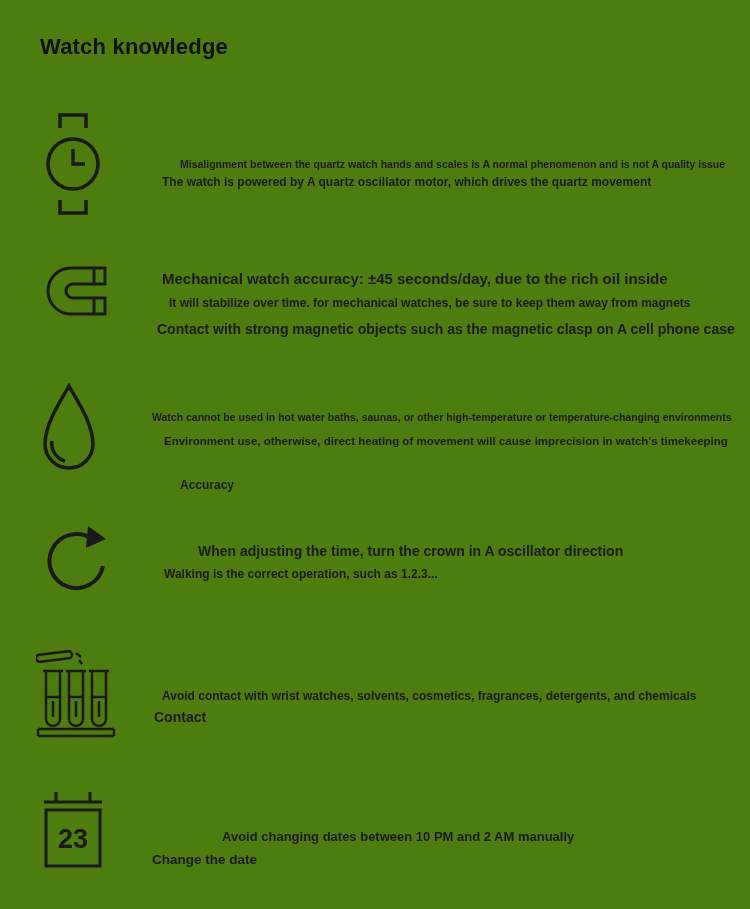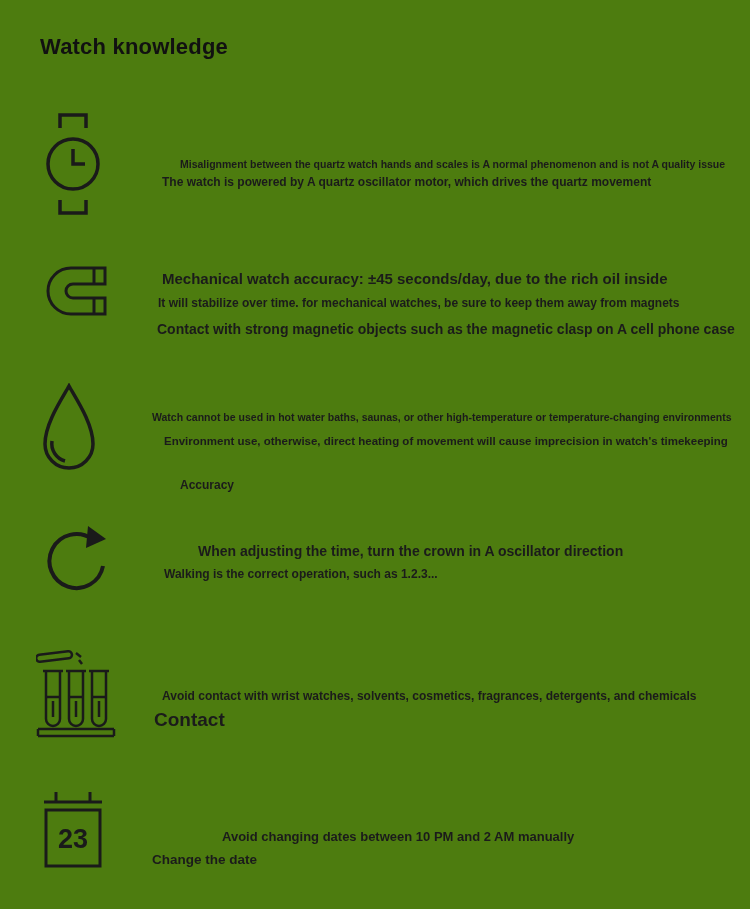--- a/index.html
+++ b/index.html
@@ -56,21 +56,21 @@
   <p class="line" style="left:150px; top:163px; font-size:12px;">The watch is powered by A quartz oscillator motor, which drives the quartz movement</p>
 
   <span class="icon" style="left:40px; top:263px;">
     <svg width="68" height="56" viewBox="0 0 68 56" stroke-width="3">
       <path d="M65 5 H31 a23 23 0 0 0 0 46 H65 V35 H33 a7 7 0 0 1 0 -14 H65 Z"></path>
       <line x1="54" y1="5" x2="54" y2="21"></line>
       <line x1="54" y1="35" x2="54" y2="51"></line>
     </svg>
   </span>
   <p class="line" style="left:150px; top:258px; font-size:15px;">Mechanical watch accuracy: ±45 seconds/day, due to the rich oil inside</p>
-  <p class="line" style="left:146px; top:284px; font-size:12px;">It will stabilize over time. for mechanical watches, be sure to keep them away from magnets</p>
+  <p class="line" style="left:157px; top:284px; font-size:12px;">It will stabilize over time. for mechanical watches, be sure to keep them away from magnets</p>
   <p class="line" style="left:145px; top:309px; font-size:14px;">Contact with strong magnetic objects such as the magnetic clasp on A cell phone case</p>
 
   <span class="icon" style="left:40px; top:383px;">
     <svg width="58" height="92" viewBox="0 0 58 92" stroke-width="3.5">
       <path d="M29 3 C23 14 5 40 5 61 a24 24 0 0 0 48 0 C53 40 35 14 29 3 Z"></path>
       <path d="M12 58 a18 18 0 0 0 13 20"></path>
     </svg>
   </span>
   <p class="line" style="left:152px; top:423px; font-size:11.5px;">Environment use, otherwise, direct heating of movement will cause imprecision in watch's timekeeping</p>
   <p class="line" style="left:140px; top:399px; font-size:10.5px;">Watch cannot be used in hot water baths, saunas, or other high-temperature or temperature-changing environments</p>
@@ -104,21 +104,21 @@
       <path d="M56 26 V74 a7 7 0 0 0 14 0 V26"></path>
       <line x1="56" y1="52" x2="70" y2="52"></line>
       <line x1="63" y1="56" x2="63" y2="72"></line>
       <line x1="2" y1="84" x2="78" y2="84"></line>
       <line x1="2" y1="91" x2="78" y2="91"></line>
       <line x1="2" y1="84" x2="2" y2="91"></line>
       <line x1="78" y1="84" x2="78" y2="91"></line>
     </svg>
   </span>
   <p class="line" style="left:150px; top:677px; font-size:12px;">Avoid contact with wrist watches, solvents, cosmetics, fragrances, detergents, and chemicals</p>
-  <p class="line" style="left:142px; top:697px; font-size:19px;">Contact</p>
+  <p class="line" style="left:142px; top:697px; font-size:14px;">Contact</p>
 
   <span class="icon" style="left:42px; top:790px;">
     <svg width="62" height="80" viewBox="0 0 62 80" stroke-width="3">
       <line x1="2" y1="12" x2="60" y2="12"></line>
       <line x1="14" y1="2" x2="14" y2="12"></line>
       <line x1="48" y1="2" x2="48" y2="12"></line>
       <rect x="4" y="20" width="54" height="56"></rect>
       <text class="cal-num" x="31" y="58" text-anchor="middle" font-size="27" fill="#1a1a1a" stroke="none">23</text>
     </svg>
   </span>

